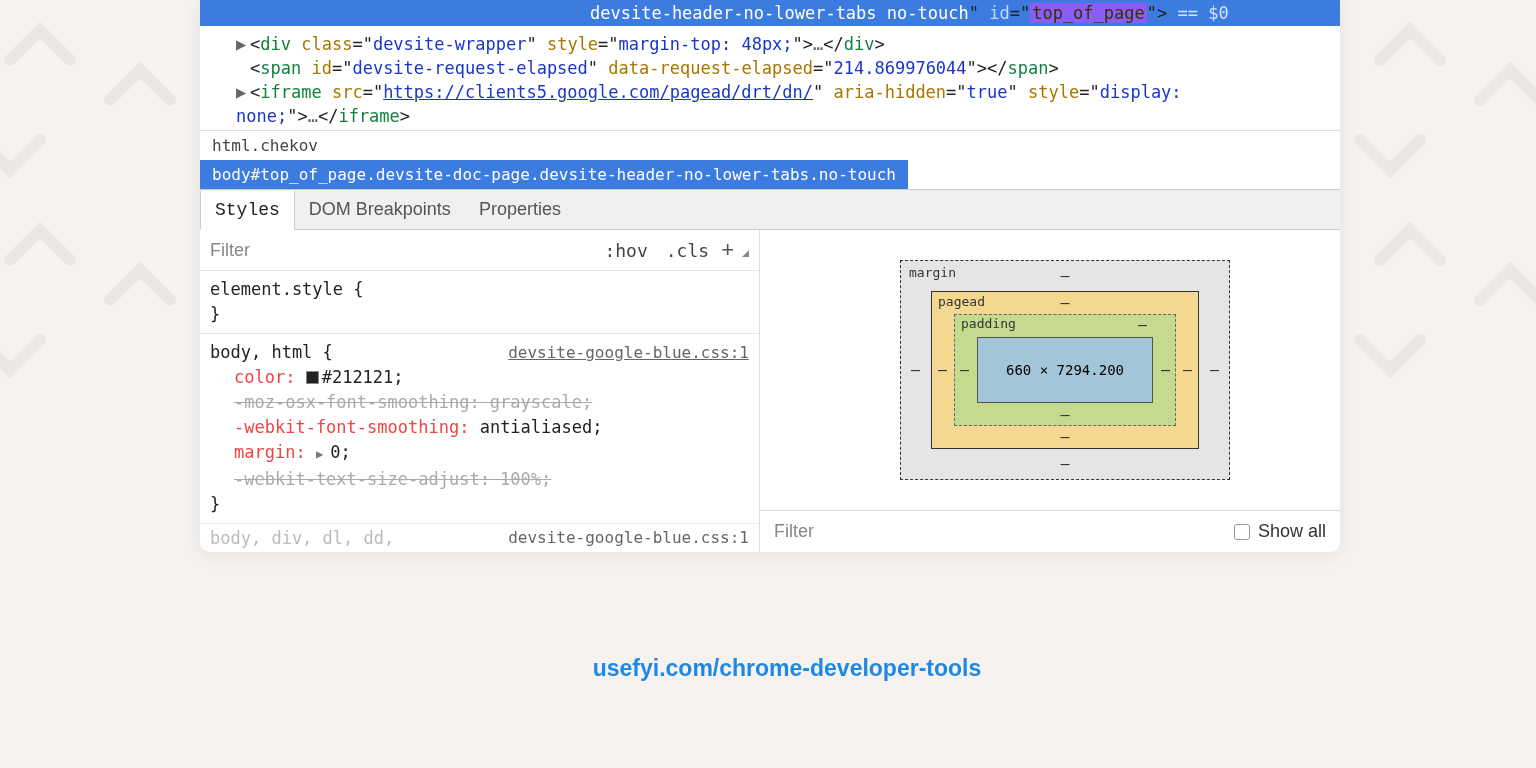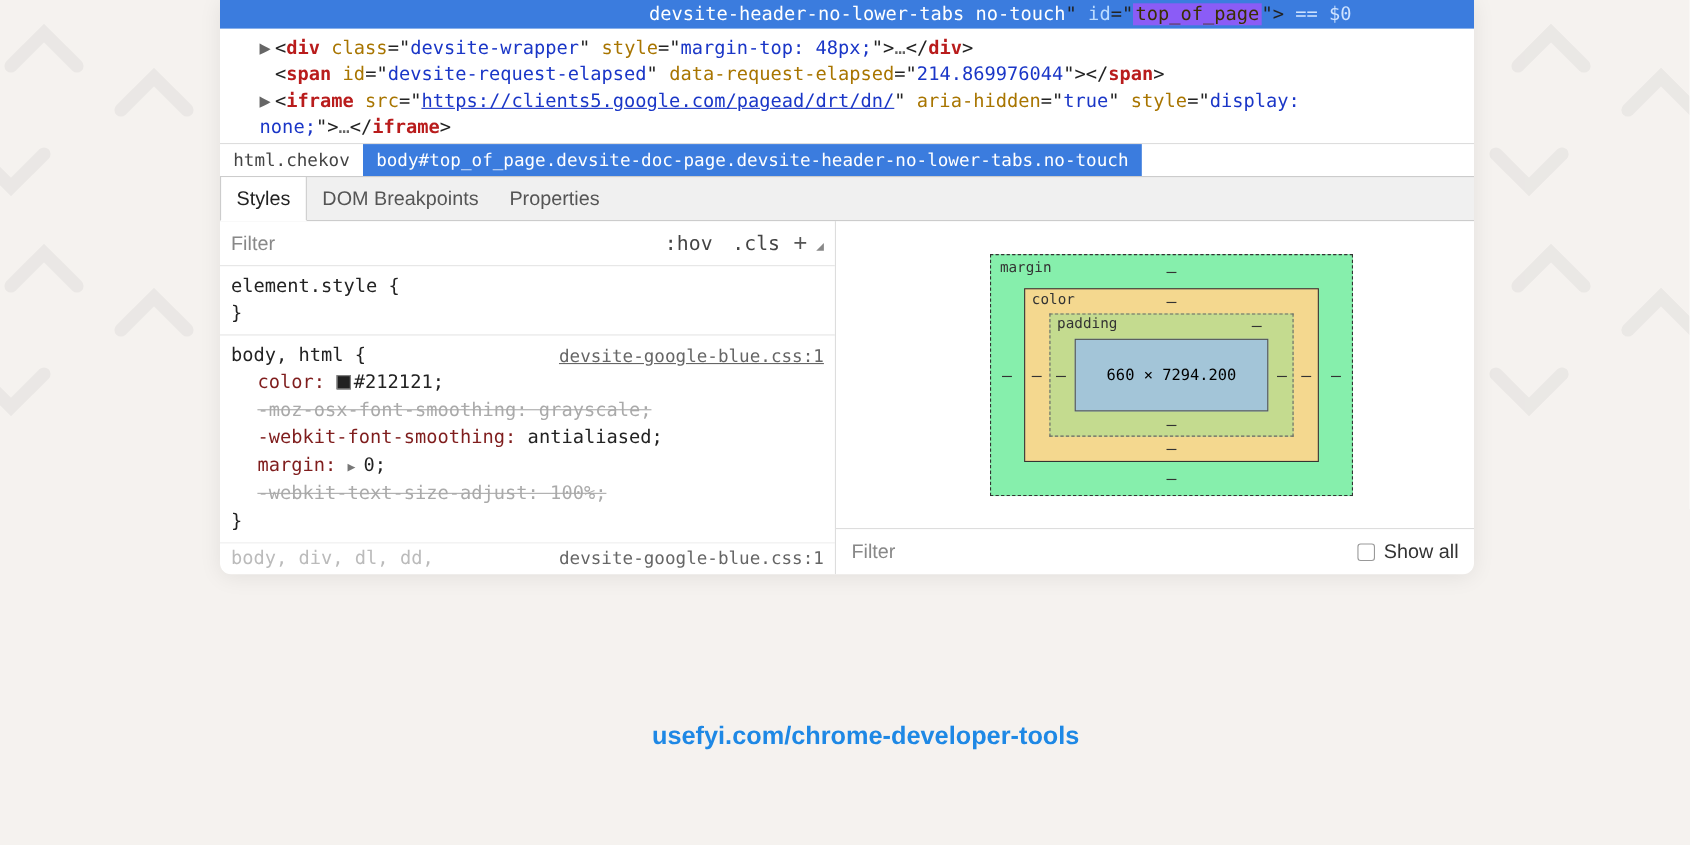--- a/index.html
+++ b/index.html
@@ -13,58 +13,58 @@
 
 .mono { font-family:Menlo,Consolas,monospace; }
 
 
 .dom-hi { background:#3b7cde; color:#fff; padding:3px 20px 3px 390px; font-family:Menlo,monospace; font-size:17px; white-space:nowrap; overflow:hidden; }
 .dom-hi .attrname{color:#bcdcff;} .dom-hi .idv{background:#8b5cf6;color:#3b2f00;padding:0 2px;}
 .dom-hi .trail{color:#cfe3ff;}
 
 .dom-rest { padding:6px 18px 2px 36px; font-family:Menlo,monospace; font-size:17px; line-height:24px; color:#222; }
 .tri{color:#666;display:inline-block;width:14px;}
-.tag{color:#b91c1c;font-weight:bold;} .attrn{color:#a87500;} .attrv{color:#1a36c7;} .link{color:#1a36c7;text-decoration:underline;}
+.tag{color:#15803d;} .attrn{color:#a87500;} .attrv{color:#1a36c7;} .link{color:#1a36c7;text-decoration:underline;}
 .punct{color:#222;}
 .dots{color:#666;}
 
 
-.crumbs { display:flex; align-items:flex-start; border-top:1px solid #ddd; font-family:Menlo,monospace; font-size:16px; }
+.crumbs { display:flex; align-items:flex-start; border-top:1px solid #ddd; font-family:Menlo,monospace; font-size:16px;flex-direction:column; }
 .crumb { padding:5px 12px; color:#444; white-space:nowrap; }
 .crumb.sel { background:#3b7cde; color:#fff; }
 
 
 .tabs { display:flex; align-items:center; border-top:1px solid #ccc; border-bottom:1px solid #ccc; background:#f0f0f0; font-size:18px; color:#555; }
 .tab { padding:9px 14px; cursor:pointer; }
-.tab.active { background:#fff; border:1px solid #ccc; border-bottom:1px solid #fff; margin-bottom:-1px; color:#222; border-top:none;}
+.tab.active { background:#fff; border:1px solid #ccc; border-bottom:1px solid #fff; margin-bottom:-1px; color:#222; border-top:none;font-family:Liberation Mono, monospace;}
 
 
 .split { display:flex; }
 .left { width:560px; border-right:1px solid #ddd; }
 .right { flex:1; position:relative; }
 
 .filter-row { display:flex; align-items:center; gap:6px; padding:7px 10px; border-bottom:1px solid #e5e5e5; font-size:18px; color:#888;}
 .filter-row .spacer{flex:1;}
 .filter-row .opt{color:#444;padding:0 6px;}
 .plus{font-size:22px;color:#555;}
 .corner-tri { width:0;height:0;border-right:7px solid #888;border-top:7px solid transparent; display:inline-block;margin-left:2px;margin-top:6px;}
 
 .styleblock { padding:6px 10px; font-family:Menlo,monospace; font-size:17px; line-height:25px; border-bottom:1px solid #e5e5e5;}
 .sel-txt{color:#222;}
 .src { float:right; color:#666; text-decoration:underline; font-size:16px;}
-.prop{color:#7f1d1d;text-align:right;} .val{color:#222;}
+.prop{color:#ef4444;text-align:right;} .val{color:#222;}
 .struck{text-decoration:line-through;color:#aaa;}
 .swatch{display:inline-block;width:13px;height:13px;background:#212121;border:1px solid #888;vertical-align:-1px;margin-right:3px;}
 .playtr{color:#777;font-size:12px;}
 
 .next-rule{padding:4px 10px;font-family:Menlo,monospace;font-size:17px;color:#bbb;border-top:1px solid #eee;}
 
 
 .boxmodel { padding:30px 0 0 140px; }
-.bm-margin { position:relative; width:330px; height:220px; background:#86efac; border:1px dashed #333; }
+.bm-margin { position:relative; width:330px; height:220px; background:#e5e5e5; border:1px dashed #333; }
 .bm-border { position:absolute; left:30px; top:30px; right:30px; bottom:30px; background:#f4d88f; border:1px solid #333;}
 .bm-padding{ position:absolute; left:22px; top:22px; right:22px; bottom:22px; background:#c4db8f; border:1px dashed #666;}
 .bm-content{ position:absolute; left:22px; top:22px; right:22px; bottom:22px; background:#a3c5d8; border:1px solid #555; display:flex;align-items:center;justify-content:center; font-family:Menlo,monospace; font-size:14px;}
 .bm-lbl{position:absolute;font-family:Menlo,monospace;font-size:13px;color:#333;}
 .bm-dash{position:absolute;font-family:Menlo,monospace;font-size:15px;color:#333;}
 
 .right-filter { position:absolute; left:0; right:0; bottom:0; padding:10px 14px; border-top:1px solid #ddd; display:flex; align-items:center; font-size:18px; color:#888;}
 .right-filter .spacer{flex:1;}
 .cb{width:16px;height:16px;border:1px solid #999;border-radius:3px;display:inline-block;margin-right:8px;}
 
@@ -153,21 +153,21 @@
 
     <div class="right">
       <div class="boxmodel">
         <div class="bm-margin">
           <span class="bm-lbl" style="left:8px;top:4px;">margin</span>
           <span class="bm-dash" style="left:50%;top:6px;transform:translateX(-50%);">–</span>
           <span class="bm-dash" style="left:10px;top:50%;transform:translateY(-50%);">–</span>
           <span class="bm-dash" style="right:10px;top:50%;transform:translateY(-50%);">–</span>
           <span class="bm-dash" style="left:50%;bottom:6px;transform:translateX(-50%);">–</span>
           <div class="bm-border">
-            <span class="bm-lbl" style="left:6px;top:2px;">color</span>
+            <span class="bm-lbl" style="left:6px;top:2px;">pagead</span>
             <span class="bm-dash" style="left:50%;top:2px;transform:translateX(-50%);">–</span>
             <span class="bm-dash" style="left:6px;top:50%;transform:translateY(-50%);">–</span>
             <span class="bm-dash" style="right:6px;top:50%;transform:translateY(-50%);">–</span>
             <span class="bm-dash" style="left:50%;bottom:2px;transform:translateX(-50%);">–</span>
             <div class="bm-padding">
               <span class="bm-lbl" style="left:6px;top:1px;">padding</span>
               <span class="bm-dash" style="right:28px;top:1px;">–</span>
               <span class="bm-dash" style="left:5px;top:50%;transform:translateY(-50%);">–</span>
               <span class="bm-dash" style="right:5px;top:50%;transform:translateY(-50%);">–</span>
               <span class="bm-dash" style="left:50%;bottom:1px;transform:translateX(-50%);">–</span>

